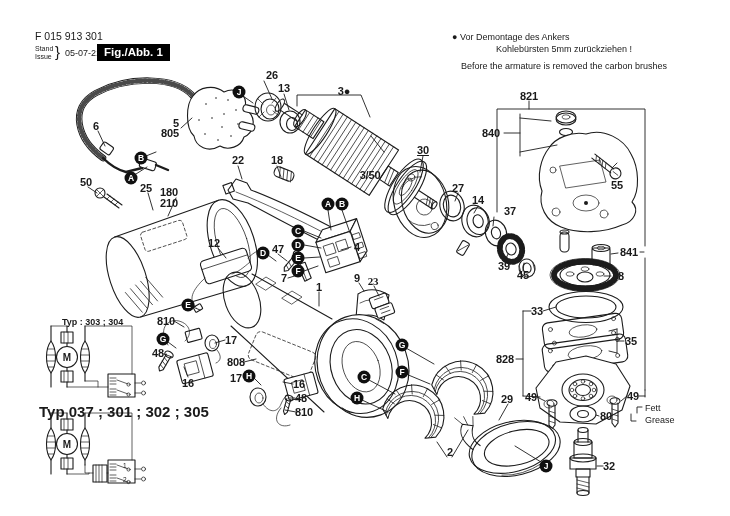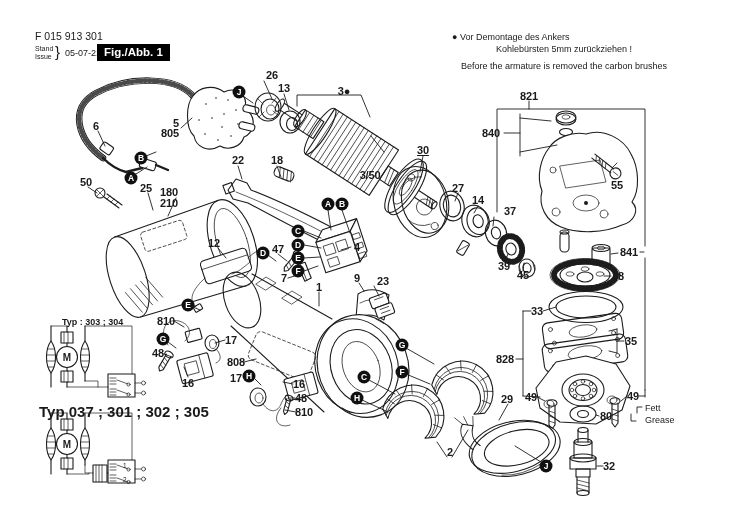--- a/index.html
+++ b/index.html
@@ -540,21 +540,21 @@
       <div class="plabel" style="left: 146px; top: 188px;">25</div>
       <div class="plabel" style="left: 169px; top: 192px;">180</div>
       <div class="plabel" style="left: 169px; top: 203px;">210</div>
       <div class="plabel" style="left: 238px; top: 160px;">22</div>
       <div class="plabel" style="left: 277px; top: 160px;">18</div>
       <div class="plabel" style="left: 357px; top: 247px;">4</div>
       <div class="plabel" style="left: 214px; top: 243px;">12</div>
       <div class="plabel" style="left: 278px; top: 249px;">47</div>
       <div class="plabel" style="left: 284px; top: 278px;">7</div>
       <div class="plabel" style="left: 357px; top: 278px;">9</div>
-      <div class="plabel" style="left: 383px; top: 281px;">23</div>
+      <div class="plabel" style="left: 373px; top: 281px; font-family: Liberation Serif, serif;">23</div>
       <div class="plabel" style="left: 319px; top: 287px;">1</div>
       <div class="plabel" style="left: 166px; top: 321px;">810</div>
       <div class="plabel" style="left: 158px; top: 353px;">48</div>
       <div class="plabel" style="left: 231px; top: 340px;">17</div>
       <div class="plabel" style="left: 188px; top: 383px;">16</div>
       <div class="plabel" style="left: 236px; top: 362px;">808</div>
       <div class="plabel" style="left: 236px; top: 378px;">17</div>
       <div class="plabel" style="left: 299px; top: 384px;">16</div>
       <div class="plabel" style="left: 301px; top: 398px;">48</div>
       <div class="plabel" style="left: 304px; top: 412px;">810</div>

